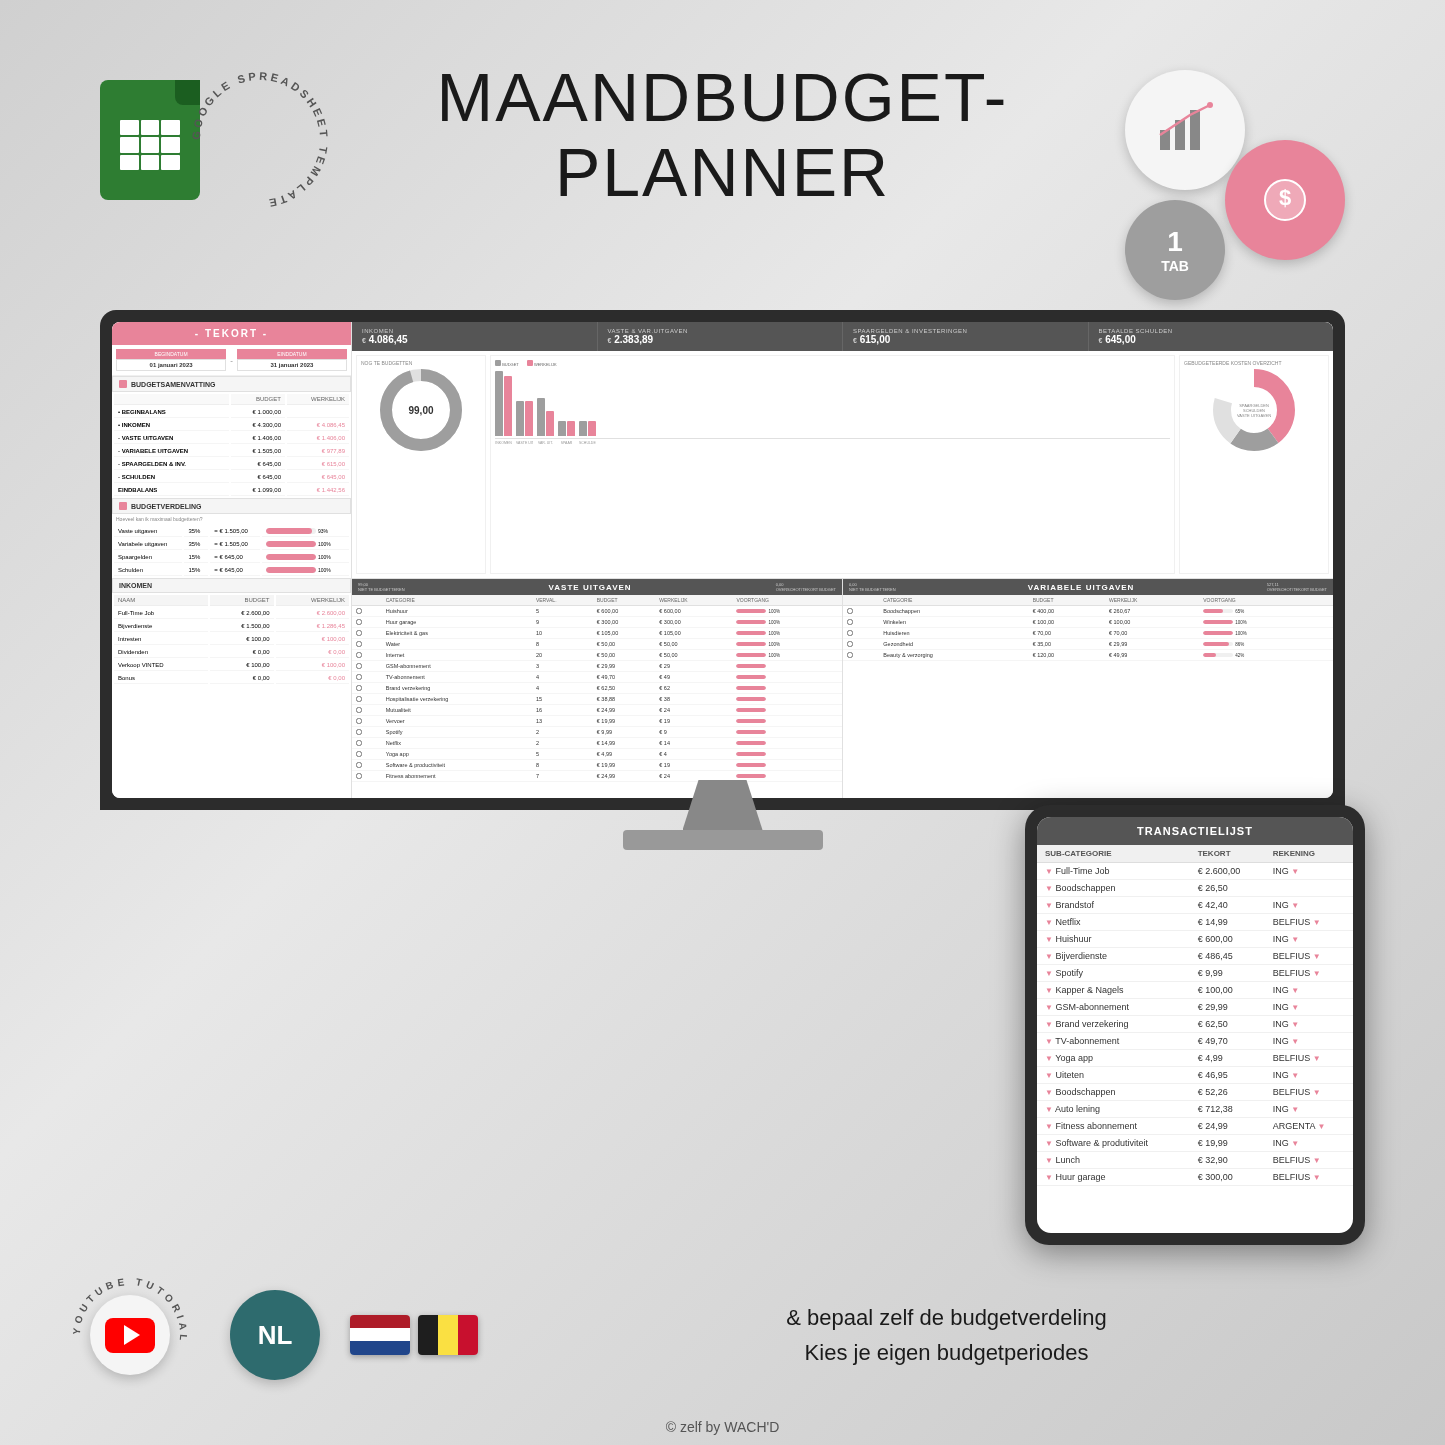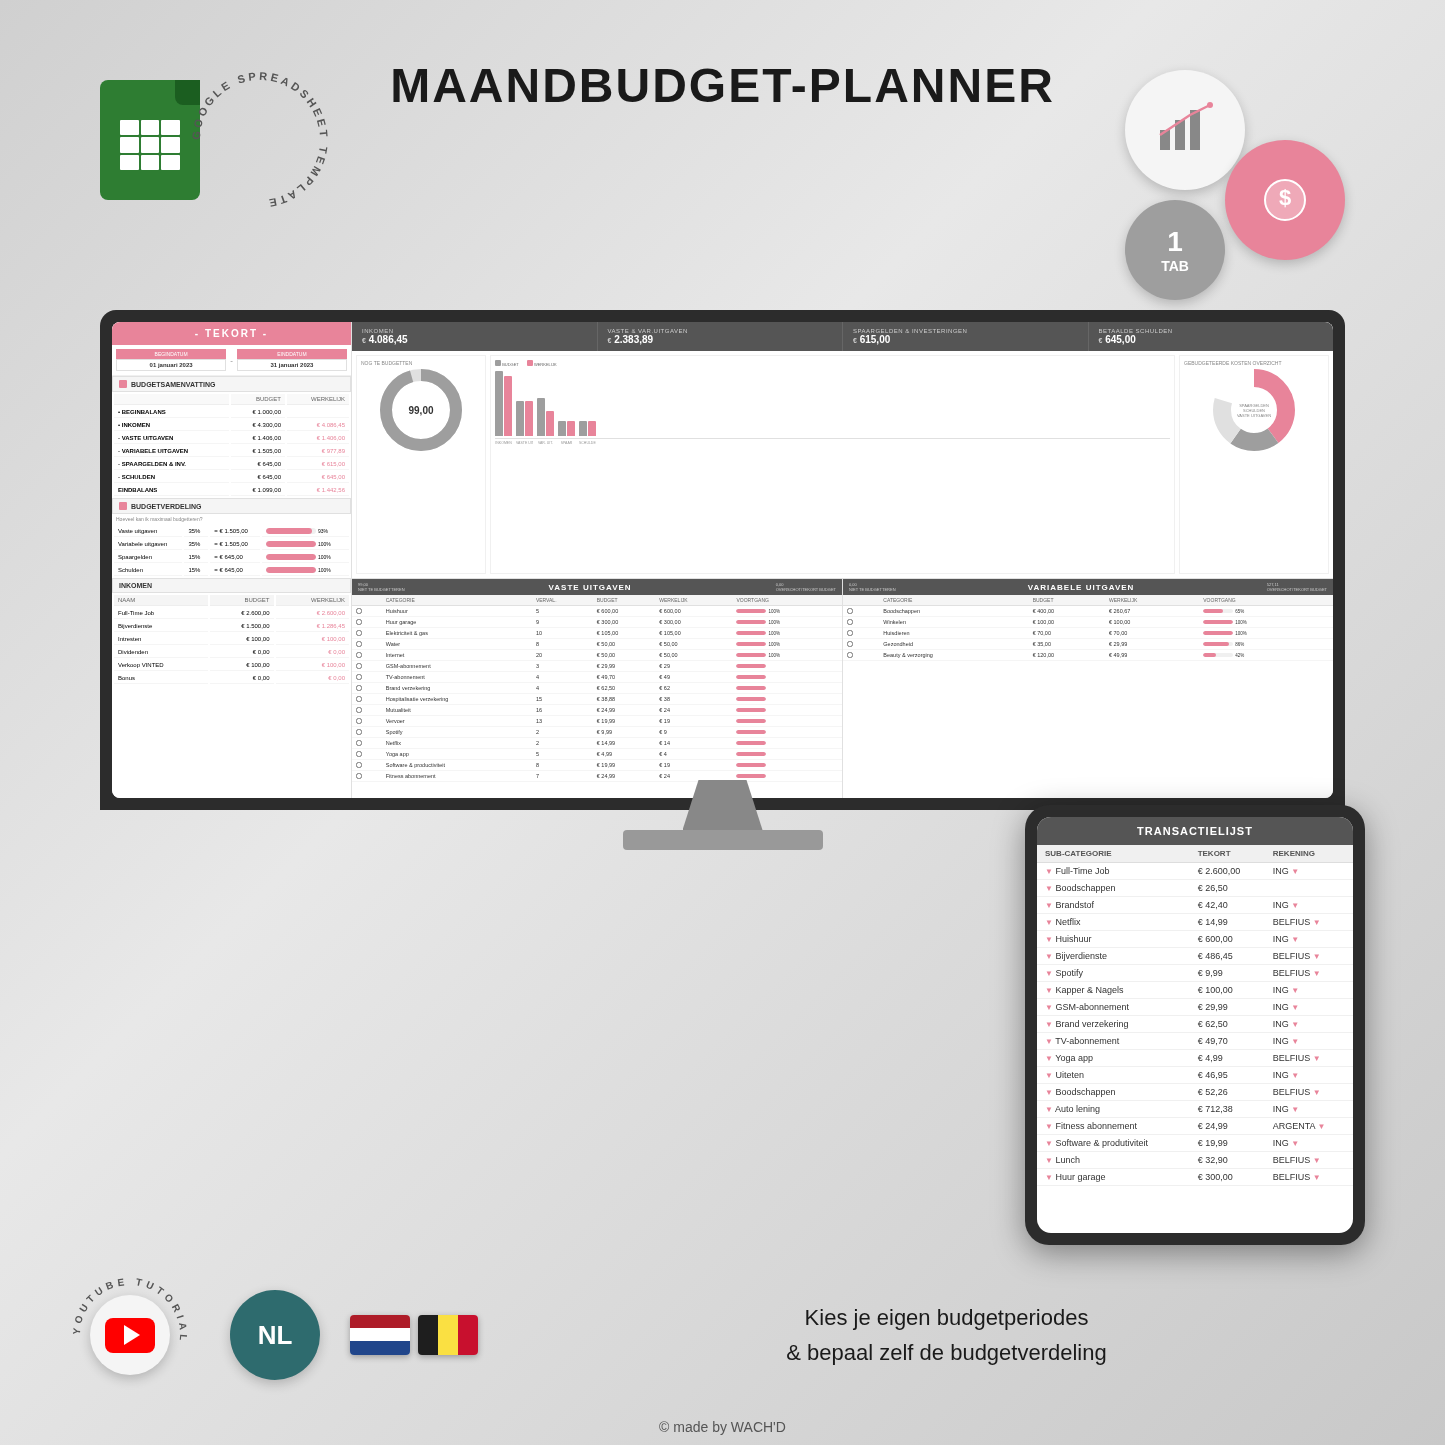--- a/index.html
+++ b/index.html
@@ -21,22 +21,22 @@
       text-align: center;
     }
     .title-main {
       font-size: 72px;
       font-weight: 900;
       color: #1a1a1a;
       letter-spacing: 4px;
       line-height: 1;
     }
     .title-sub {
-      font-size: 48px;
-      font-weight: 700;
+      font-size: 68px;
+      font-weight: 400;
       color: #1a1a1a;
       letter-spacing: 2px;
       line-height: 1.1;
     }
 
     
     .sheets-icon {
       position: absolute;
       top: 80px;
       left: 100px;
@@ -1516,18 +1516,18 @@
       <div class="flag-nl-blue"></div>
     </div>
     <div class="flag-be">
       <div class="flag-be-black"></div>
       <div class="flag-be-yellow"></div>
       <div class="flag-be-red"></div>
     </div>
   </div>
 
   <div class="bottom-text">
+    <div>&amp; bepaal zelf de budgetverdeling</div>
     <div>Kies je eigen budgetperiodes</div>
-    <div>&amp; bepaal zelf de budgetverdeling</div>
   </div>
 </div>
 
-<div class="copyright">© made by WACH'D</div>
+<div class="copyright">© zelf by WACH'D</div>
 
 </body></html>

